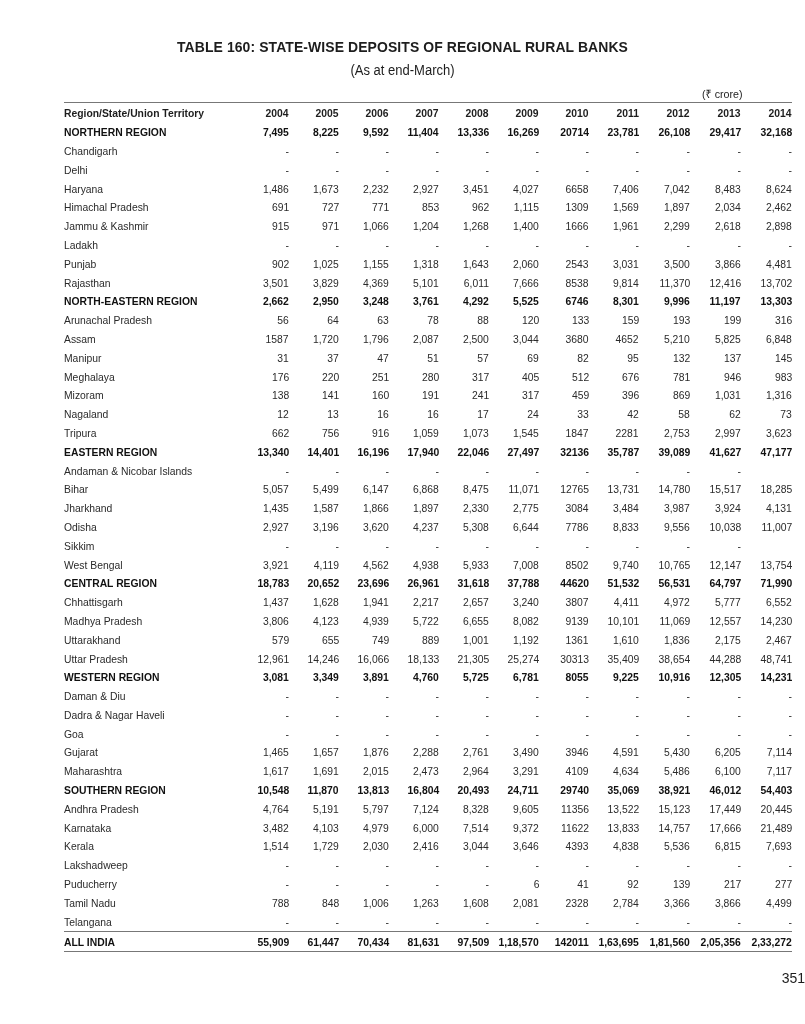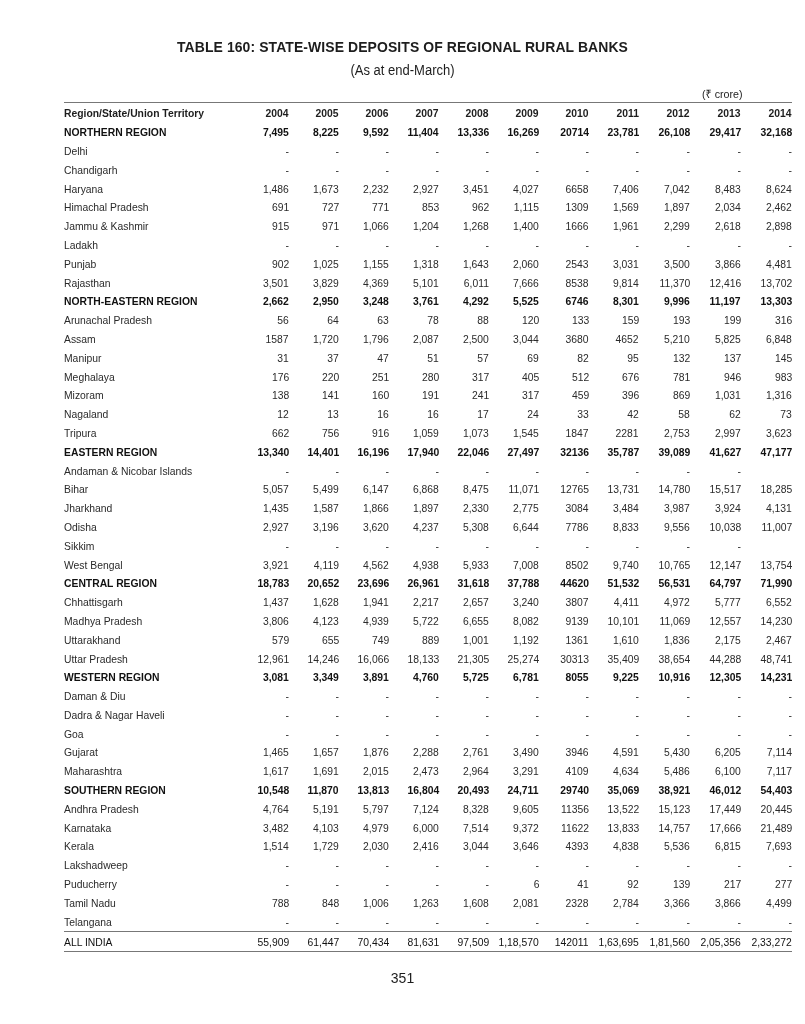--- a/index.html
+++ b/index.html
@@ -12,24 +12,24 @@
   thead tr { border-top: 1px solid #777; }
   th, td { height: 18.8px; padding: 0; white-space: nowrap; overflow: visible; }
   th { font-weight: bold; text-align: right; padding-top: 1px; margin-left: 24px; }
   th.label-col, td.label-col { text-align: left; }
   td { text-align: right; color: #2a2a2a; }
   col.c-label { width: 175px; }
   col.c-y { width: 50px; }
   col.c-y10 { width: 51px; }
   tr.region td { font-weight: bold; color: #111; }
   tr.total { border-top: 1px solid #777; border-bottom: 1px solid #777; }
-  tr.total td { font-weight: normal; color: #111; height: 19px; }
+  tr.total td { font-weight: bold; color: #111; height: 19px; }
   .cell-inner { display: inline-block; transform: scaleX(0.9); transform-origin: right center; }
   td.label-col .cell-inner, th.label-col .cell-inner { transform-origin: left center; }
-  .page-number { position: absolute; top: 970px; left: 0; width: 805px; text-align: center; font-size: 14px; }
+  .page-number { position: absolute; top: 970px; left: 0; width: 805px; text-align: right; font-size: 14px; }
 </style>
 </head>
 <body>
 
 <div class="page-title">TABLE 160: STATE-WISE DEPOSITS OF REGIONAL RURAL BANKS</div>
 <div class="page-subtitle">(As at end-March)</div>
 <div class="unit-note">(₹ crore)</div>
 
 <div class="table-wrap">
   <table>
@@ -72,35 +72,35 @@
           <td><span class="cell-inner">11,404</span></td>
           <td><span class="cell-inner">13,336</span></td>
           <td><span class="cell-inner">16,269</span></td>
           <td><span class="cell-inner">20714</span></td>
           <td><span class="cell-inner">23,781</span></td>
           <td><span class="cell-inner">26,108</span></td>
           <td><span class="cell-inner">29,417</span></td>
           <td><span class="cell-inner">32,168</span></td>
         </tr>
         <tr class="state">
+          <td class="label-col"><span class="cell-inner">Chandigarh</span></td>
+          <td><span class="cell-inner">-</span></td>
+          <td><span class="cell-inner">-</span></td>
+          <td><span class="cell-inner">-</span></td>
+          <td><span class="cell-inner">-</span></td>
+          <td><span class="cell-inner">-</span></td>
+          <td><span class="cell-inner">-</span></td>
+          <td><span class="cell-inner">-</span></td>
+          <td><span class="cell-inner">-</span></td>
+          <td><span class="cell-inner">-</span></td>
+          <td><span class="cell-inner">-</span></td>
+          <td><span class="cell-inner">-</span></td>
+        </tr>
+        <tr class="state">
           <td class="label-col"><span class="cell-inner">Delhi</span></td>
-          <td><span class="cell-inner">-</span></td>
-          <td><span class="cell-inner">-</span></td>
-          <td><span class="cell-inner">-</span></td>
-          <td><span class="cell-inner">-</span></td>
-          <td><span class="cell-inner">-</span></td>
-          <td><span class="cell-inner">-</span></td>
-          <td><span class="cell-inner">-</span></td>
-          <td><span class="cell-inner">-</span></td>
-          <td><span class="cell-inner">-</span></td>
-          <td><span class="cell-inner">-</span></td>
-          <td><span class="cell-inner">-</span></td>
-        </tr>
-        <tr class="state">
-          <td class="label-col"><span class="cell-inner">Chandigarh</span></td>
           <td><span class="cell-inner">-</span></td>
           <td><span class="cell-inner">-</span></td>
           <td><span class="cell-inner">-</span></td>
           <td><span class="cell-inner">-</span></td>
           <td><span class="cell-inner">-</span></td>
           <td><span class="cell-inner">-</span></td>
           <td><span class="cell-inner">-</span></td>
           <td><span class="cell-inner">-</span></td>
           <td><span class="cell-inner">-</span></td>
           <td><span class="cell-inner">-</span></td>

